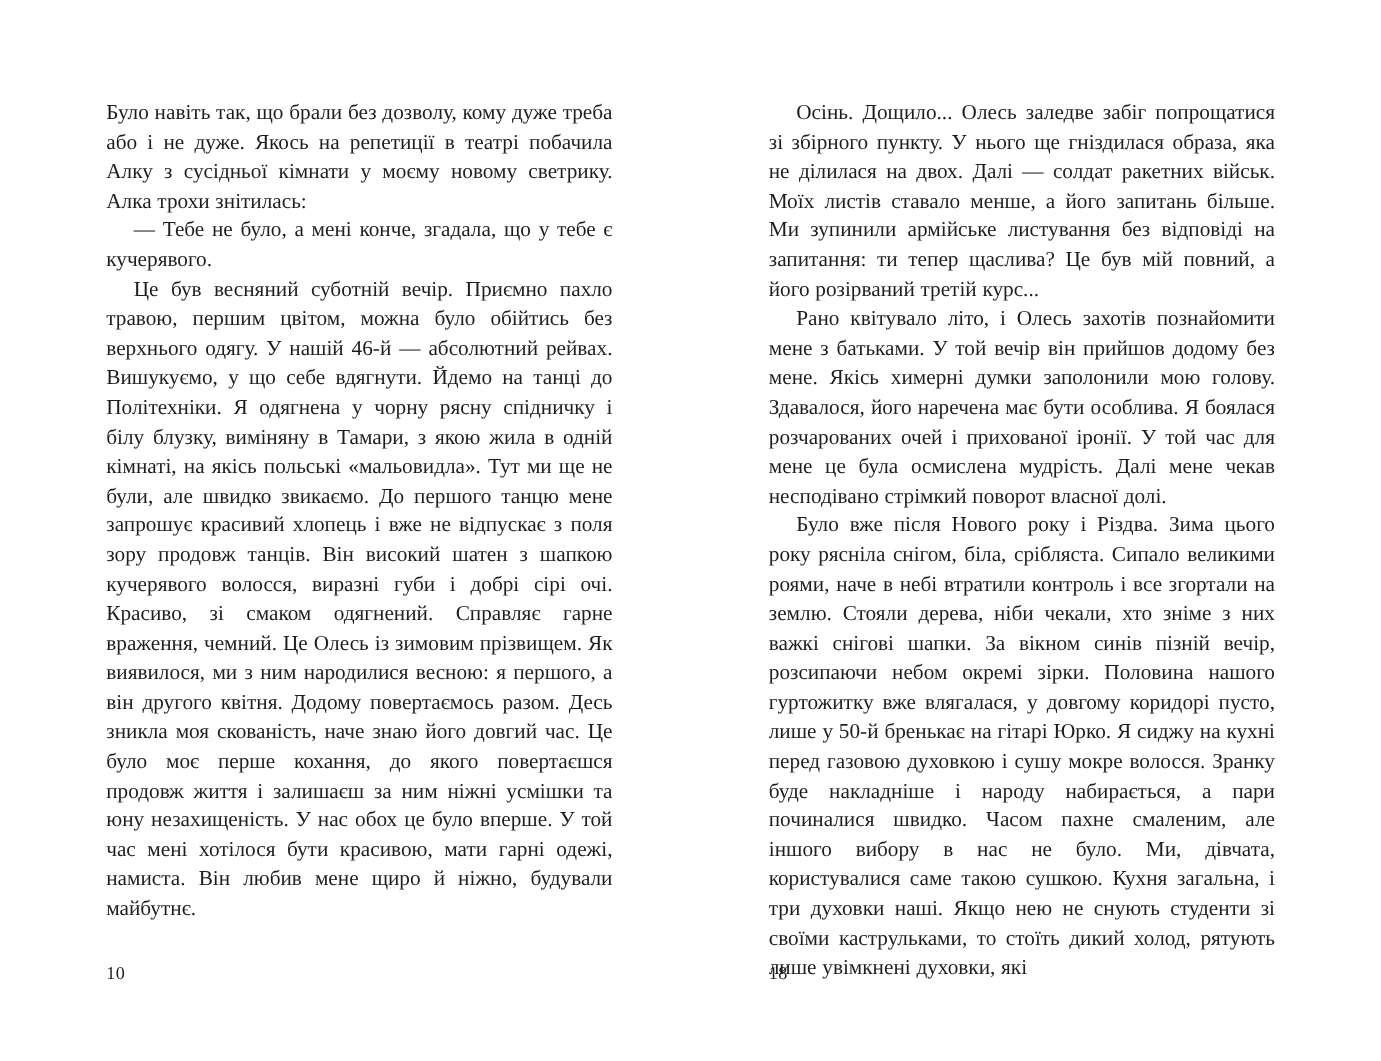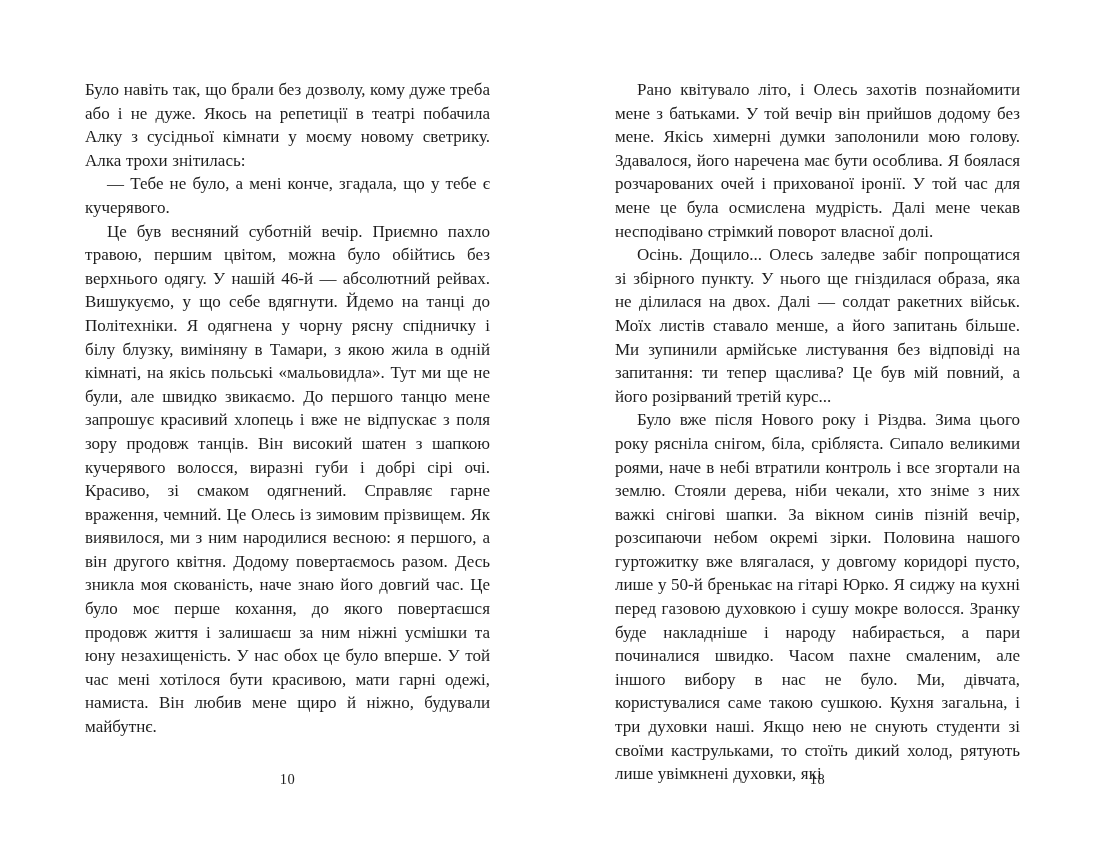--- a/index.html
+++ b/index.html
@@ -43,21 +43,20 @@
     text-indent: 22px;
   }
   .text-block.continued p:first-child {
     text-indent: 0;
   }
   .page-number {
     position: absolute;
     top: 771px;
     font-size: 14.5px;
     letter-spacing: 0.03em;
-    text-align: center;
     color: #1d1d1d;
   }
   .page--left  .page-number { left: 85px; right: 62px; }
   .page--right .page-number { left: 63px; right: 85px; }
 </style>
 </head>
 <body>
 
 <div class="spread">
 
@@ -65,20 +64,20 @@
     <div class="text-block continued">
         <p>Було навіть так, що брали без дозволу, кому дуже треба або і не дуже. Якось на репетиції в театрі побачила Алку з сусідньої кімнати у моєму новому светрику. Алка трохи знітилась:</p>
         <p>— Тебе не було, а мені конче, згадала, що у тебе є кучерявого.</p>
         <p>Це був весняний суботній вечір. Приємно пахло травою, першим цвітом, можна було обійтись без верхнього одягу. У нашій 46-й — абсолютний рейвах. Вишукуємо, у що себе вдягнути. Йдемо на танці до Політехніки. Я одягнена у чорну рясну спідничку і білу блузку, виміняну в Тамари, з якою жила в одній кімнаті, на якісь польські «мальовидла». Тут ми ще не були, але швидко звикаємо. До першого танцю мене запрошує красивий хлопець і вже не відпускає з поля зору продовж танців. Він високий шатен з шапкою кучерявого волосся, виразні губи і добрі сірі очі. Красиво, зі смаком одягнений. Справляє гарне враження, чемний. Це Олесь із зимовим прізвищем. Як виявилося, ми з ним народилися весною: я першого, а він другого квітня. Додому повертаємось разом. Десь зникла моя скованість, наче знаю його довгий час. Це було моє перше кохання, до якого повертаєшся продовж життя і залишаєш за ним ніжні усмішки та юну незахищеність. У нас обох це було вперше. У той час мені хотілося бути красивою, мати гарні одежі, намиста. Він любив мене щиро й ніжно, будували майбутнє.</p>
       </div>
     <div class="page-number">10</div>
   </div>
 
   <div class="page page--right">
     <div class="text-block">
+        <p>Осінь. Дощило... Олесь заледве забіг попрощатися зі збірного пункту. У нього ще гніздилася образа, яка не ділилася на двох. Далі — солдат ракетних військ. Моїх листів ставало менше, а його запитань більше. Ми зупинили армійське листування без відповіді на запитання: ти тепер щаслива? Це був мій повний, а його розірваний третій курс...</p>
         <p>Рано квітувало літо, і Олесь захотів познайомити мене з батьками. У той вечір він прийшов додому без мене. Якісь химерні думки заполонили мою голову. Здавалося, його наречена має бути особлива. Я боялася розчарованих очей і прихованої іронії. У той час для мене це була осмислена мудрість. Далі мене чекав несподівано стрімкий поворот власної долі.</p>
-        <p>Осінь. Дощило... Олесь заледве забіг попрощатися зі збірного пункту. У нього ще гніздилася образа, яка не ділилася на двох. Далі — солдат ракетних військ. Моїх листів ставало менше, а його запитань більше. Ми зупинили армійське листування без відповіді на запитання: ти тепер щаслива? Це був мій повний, а його розірваний третій курс...</p>
         <p>Було вже після Нового року і Різдва. Зима цього року рясніла снігом, біла, срібляста. Сипало великими роями, наче в небі втратили контроль і все згортали на землю. Стояли дерева, ніби чекали, хто зніме з них важкі снігові шапки. За вікном синів пізній вечір, розсипаючи небом окремі зірки. Половина нашого гуртожитку вже влягалася, у довгому коридорі пусто, лише у 50-й бренькає на гітарі Юрко. Я сиджу на кухні перед газовою духовкою і сушу мокре волосся. Зранку буде накладніше і народу набирається, а пари починалися швидко. Часом пахне смаленим, але іншого вибору в нас не було. Ми, дівчата, користувалися саме такою сушкою. Кухня загальна, і три духовки наші. Якщо нею не снують студенти зі своїми каструльками, то стоїть дикий холод, рятують лише увімкнені духовки, які</p>
       </div>
     <div class="page-number">18</div>
   </div>
 
 </div>
 
 </body></html>

